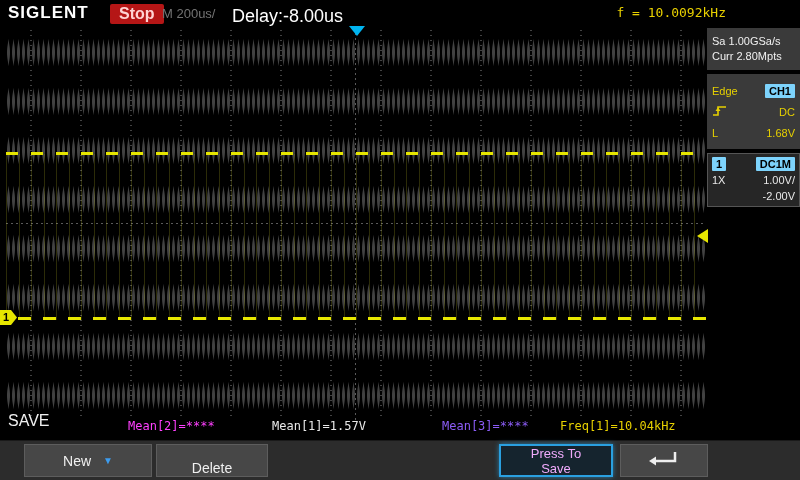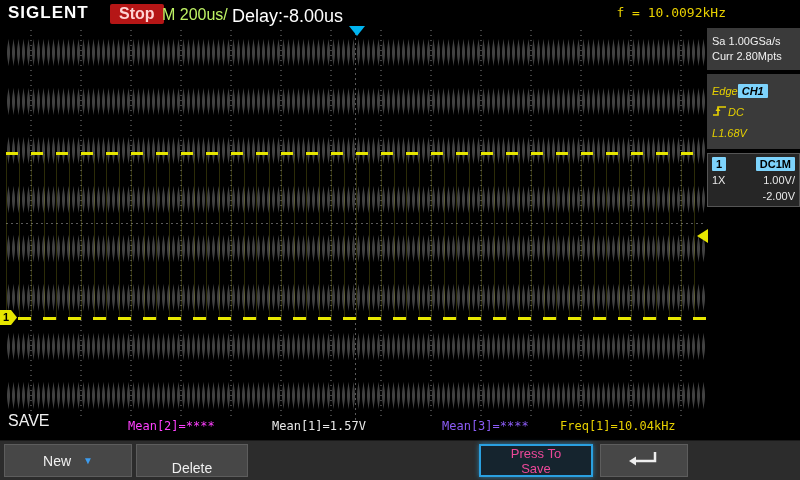--- a/index.html
+++ b/index.html
@@ -4,21 +4,21 @@
 <style>
   html,body{margin:0;padding:0;width:800px;height:480px;background:#000;overflow:hidden;}
   body{font-family:"Liberation Sans", sans-serif; position:relative; color:#e8e8e8;}
   .abs{position:absolute;}
 
   
   .topbar{left:0;top:0;width:732px;height:26px;background:#000;}
   .logo{left:8px;top:3px;font-size:17px;font-weight:bold;letter-spacing:1px;color:#fff;}
   .stop-badge{left:110px;top:4px;background:#b51616;color:#ffd3d3;font-size:16px;font-weight:bold;
               padding:1px 9px;border-radius:2px;}
-  .timebase{left:162px;top:6px;font-size:16px;color:#bef264;}
+  .timebase{left:162px;top:6px;font-size:13px;color:#737373;}
   .delay{left:232px;top:6px;font-size:18px;color:#ffffff;}
   .freqcnt{right:6px;top:5px;font-size:13px;color:#e8d000;font-family:"DejaVu Sans Mono",monospace;}
 
   
   .grid{left:6px;top:28px;width:700px;height:392px;background:#000;
     background-image:
       radial-gradient(#424242 1px, transparent 1.4px),
       radial-gradient(#424242 1px, transparent 1.4px);
     background-size:5px 49px, 50px 5px;}
   .grid::before{content:"";position:absolute;left:0;top:195px;width:700px;height:1px;
@@ -40,44 +40,44 @@
   .trig-level{left:697px;top:229px;width:0;height:0;
       border-top:7px solid transparent;border-bottom:7px solid transparent;border-right:11px solid #e6e600;}
   .gnd-marker{left:0;top:310px;width:17px;height:15px;background:#e6e600;color:#000;
       font-size:11px;font-weight:bold;text-align:left;padding-left:3px;line-height:15px;
       clip-path:polygon(0 0,11px 0,17px 50%,11px 100%,0 100%);}
 
   
   .sidebar{left:707px;top:28px;width:93px;height:392px;font-size:11px;}
   .sb-sec{background:#3a3a3a;margin-bottom:4px;padding:6px 5px;}
   .sb-line{line-height:15px;color:#f0f0f0;white-space:nowrap;}
-  .sb-row{display:flex;justify-content:flex-start;align-items:center;height:21px;font-style:italic;}
+  .sb-row{display:flex;justify-content:space-between;align-items:center;height:21px;}
   .yellow{color:#e6d000;}
   .badge{background:#7dd3fc;color:#000;font-weight:bold;padding:0 4px;line-height:14px;border-radius:1px;}
   .chan-box{background:#262626;border:1px solid #555;padding:2px 4px;}
   .chan-row{display:flex;justify-content:space-between;align-items:center;height:16px;color:#e8e8e8;}
   .chan-row .right{margin-left:auto;}
 
   
   .save-title{left:8px;top:412px;font-size:16px;color:#f0f0f0;}
   .meas{top:419px;font-size:12px;font-family:"DejaVu Sans Mono",monospace;}
   .m2{left:128px;color:#ff40ff;}
   .m1{left:272px;color:#e8e8e8;}
   .m3{left:409px;color:#8b5cf6;padding-left:33px;}
   .f1{left:560px;color:#e6d000;}
 
   
   .menubar{left:0;top:440px;width:800px;height:40px;background:#2c2c2c;border-top:1px solid #1a1a1a;}
   .btn{position:absolute;top:3px;height:33px;background:#474747;border:1px solid #5d5d5d;
-       color:#f0f0f0;font-size:14px;display:flex;align-items:center;justify-content:center;box-sizing:border-box;}
+       color:#f0f0f0;font-size:14px;display:flex;align-items:center;justify-content:center;box-sizing:border-box;margin-left:20px;}
   .btn-new{left:4px;width:128px;gap:12px;}
   .btn-new .arrow{color:#3d9df0;font-size:10px;}
   .btn-delete{left:136px;width:112px;align-items:flex-end;}
   .btn-save{left:479px;width:114px;background:#15242e;border:2px solid #2aa0e0;
-       color:#ec4899;flex-direction:column;font-size:13px;line-height:15px;box-shadow:0 0 5px rgba(42,160,224,.7);}
+       color:#f0abfc;flex-direction:column;font-size:13px;line-height:15px;box-shadow:0 0 5px rgba(42,160,224,.7);}
   .btn-back{left:600px;width:88px;}
 </style>
 </head>
 <body>
 
 <div class="abs topbar">
   <span class="abs logo">SIGLENT</span>
   <span class="abs stop-badge">Stop</span>
   <span class="abs timebase">M 200us/</span>
   <span class="abs delay">Delay:-8.00us</span>

